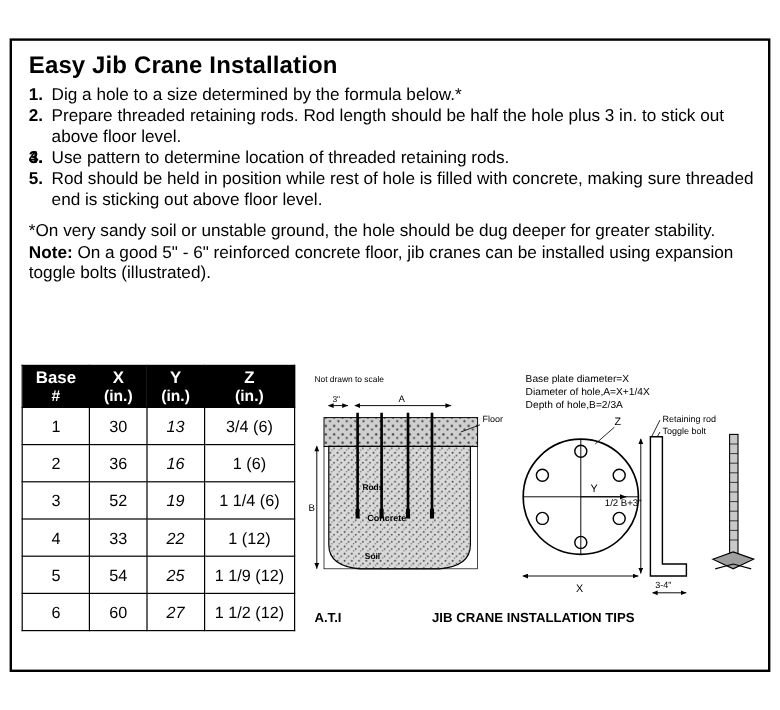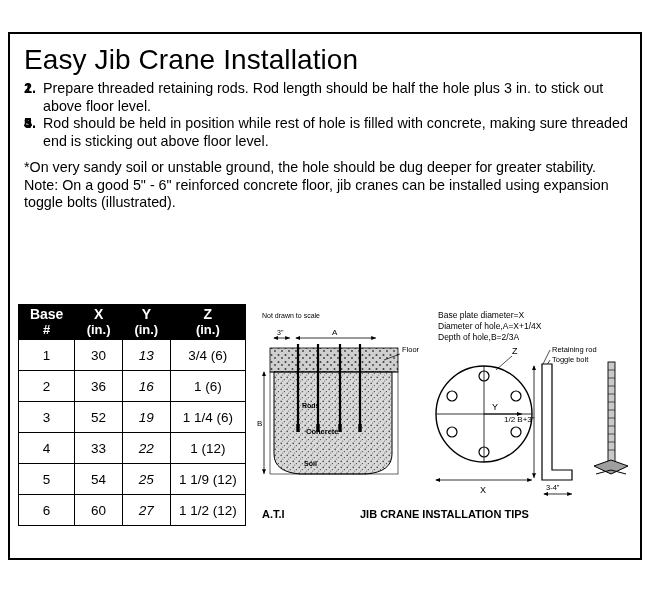--- a/index.html
+++ b/index.html
@@ -32,22 +32,22 @@
     box-sizing: border-box;
   }
   .inner {
     position: absolute;
     left: 8px;
     top: 8px;
     right: 8px;
     bottom: 8px;
   }
   .title {
-    font-size: 28px;
-    font-weight: normal;
+    font-size: 20px;
+    font-weight: bold;
     letter-spacing: 0.1px;
     margin: 2px 0 4px 6px;
   }
   ol.steps {
     list-style: none;
     margin: 0;
     padding: 0 4px 0 6px;
   }
   ol.steps li {
     position: relative;
@@ -61,21 +61,21 @@
     left: 0;
     top: 0;
     font-weight: bold;
     font-size: 14.3px;
   }
   .note {
     font-size: 14.3px;
     line-height: 17.5px;
     margin: 9px 6px 0 6px;
   }
-  .note b { font-weight: normal; }
+  .note b { font-weight: bold; }
 
   .lower {
     position: absolute;
     left: 0;
     right: 0;
     top: 262px;
     bottom: 0;
   }
 
   
@@ -132,30 +132,32 @@
 
 <div class="sheet">
   <div class="frame">
     <div class="inner">
 
       <div class="title">Easy Jib Crane Installation</div>
 
       <ol class="steps">
         <li>
           <span class="num">1.</span>
+          <span>Dig a hole to a size determined by the formula below.*</span>
         </li>
         <li>
           <span class="num">2.</span>
           <span>Prepare threaded retaining rods. Rod length should be half the hole plus 3 in. to stick out above floor level.</span>
         </li>
         <li>
           <span class="num">3.</span>
         </li>
         <li>
           <span class="num">4.</span>
+          <span>Use pattern to determine location of threaded retaining rods.</span>
         </li>
         <li>
           <span class="num">5.</span>
           <span>Rod should be held in position while rest of hole is filled with concrete, making sure threaded end is sticking out above floor level.</span>
         </li>
       </ol>
 
       <div class="note">
         <span>*On very sandy soil or unstable ground, the hole should be dug deeper for greater</span>
         <span>stability. </span><b>Note:</b><span> On a good 5" - 6" reinforced concrete floor, jib cranes can be</span>

